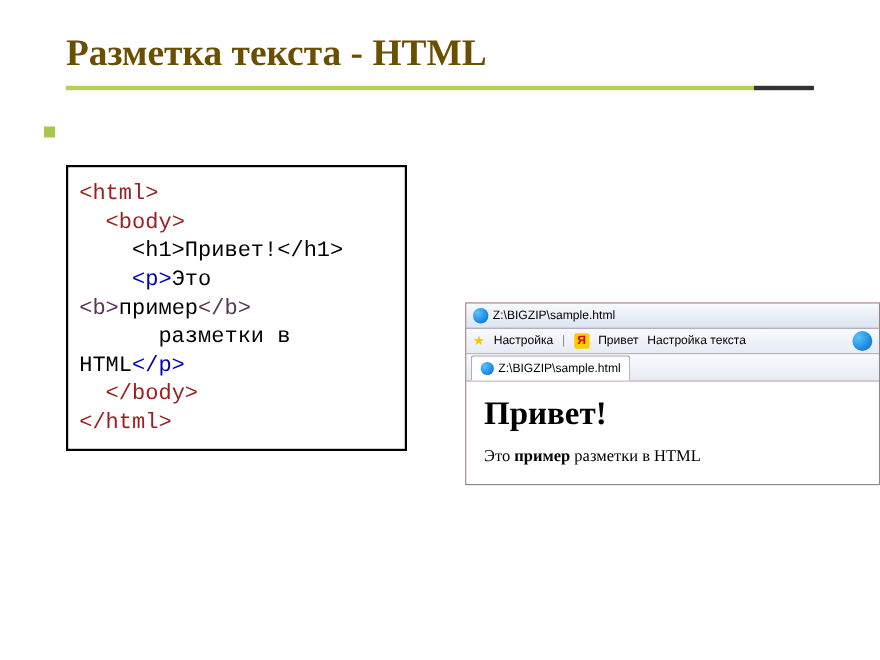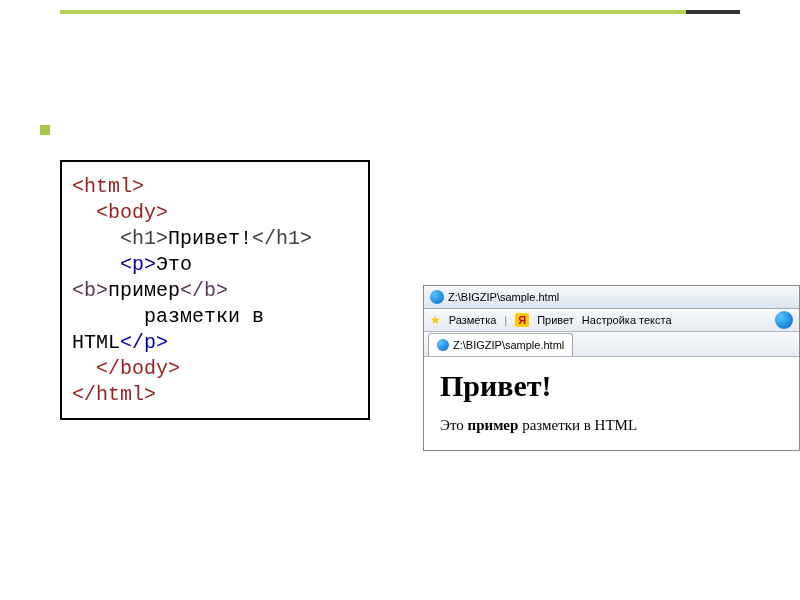--- a/index.html
+++ b/index.html
@@ -51,21 +51,21 @@
     box-sizing: border-box;
     padding: 12px 10px;
     font-family: "Courier New", Courier, monospace;
     font-size: 20px;
     line-height: 1.3;
     white-space: pre;
     overflow: hidden;
     color: #000;
   }
   .t-red   { color: #9b2020; margin-top: 16px; }
-  .t-green { color: #404040; }
+  .t-green { color: #000000; }
   .t-blue  { color: #0000aa; }
   .t-dark  { color: #5a3555; }
 
   
   .browser-box {
     position: absolute;
     right: 0;
     top: 275px;
     width: 375px;
     border: 1px solid #8a8a8a;
@@ -176,20 +176,23 @@
     box-shadow: -6px 6px 10px rgba(0,0,0,.25);
     pointer-events: none;
     z-index: -1;
   }
 </style>
 </head>
 <body>
 
 <div class="slide">
 
+  <div class="title-wrap">
+    <h1 class="slide-title">Разметка текста - HTML</h1>
+  </div>
   <div class="rule"></div>
   <div class="bullet"></div>
 
   <div class="code-box"><span class="t-red">&lt;html&gt;</span>
   <span class="t-red">&lt;body&gt;</span>
     <span class="t-green">&lt;h1&gt;</span><span>Привет!</span><span class="t-green">&lt;/h1&gt;</span>
     <span class="t-blue">&lt;p&gt;</span><span>Это</span>
 <span class="t-dark">&lt;b&gt;</span><span>пример</span><span class="t-dark">&lt;/b&gt;</span>
       <span>разметки в</span>
 <span>HTML</span><span class="t-blue">&lt;/p&gt;</span>
@@ -199,21 +202,21 @@
   <div class="shadow"></div>
   <div class="browser-box">
 
     <div class="browser-titlebar">
       <span class="ie-mini"></span>
       <span class="browser-titlebar-text">Z:\BIGZIP\sample.html</span>
     </div>
 
     <div class="favbar">
       <span class="star">★</span>
-      <span>Разметка</span>
+      <span>Настройка</span>
       <span class="sep">|</span>
       <span class="ya-icon">Я</span>
       <span>Привет</span>
       <span>Настройка текста</span>
       <span class="ie-big"></span>
     </div>
 
     <div class="tabbar">
       <div class="tab">
         <span class="ie-mini" style="width:12px;height:12px"></span>

